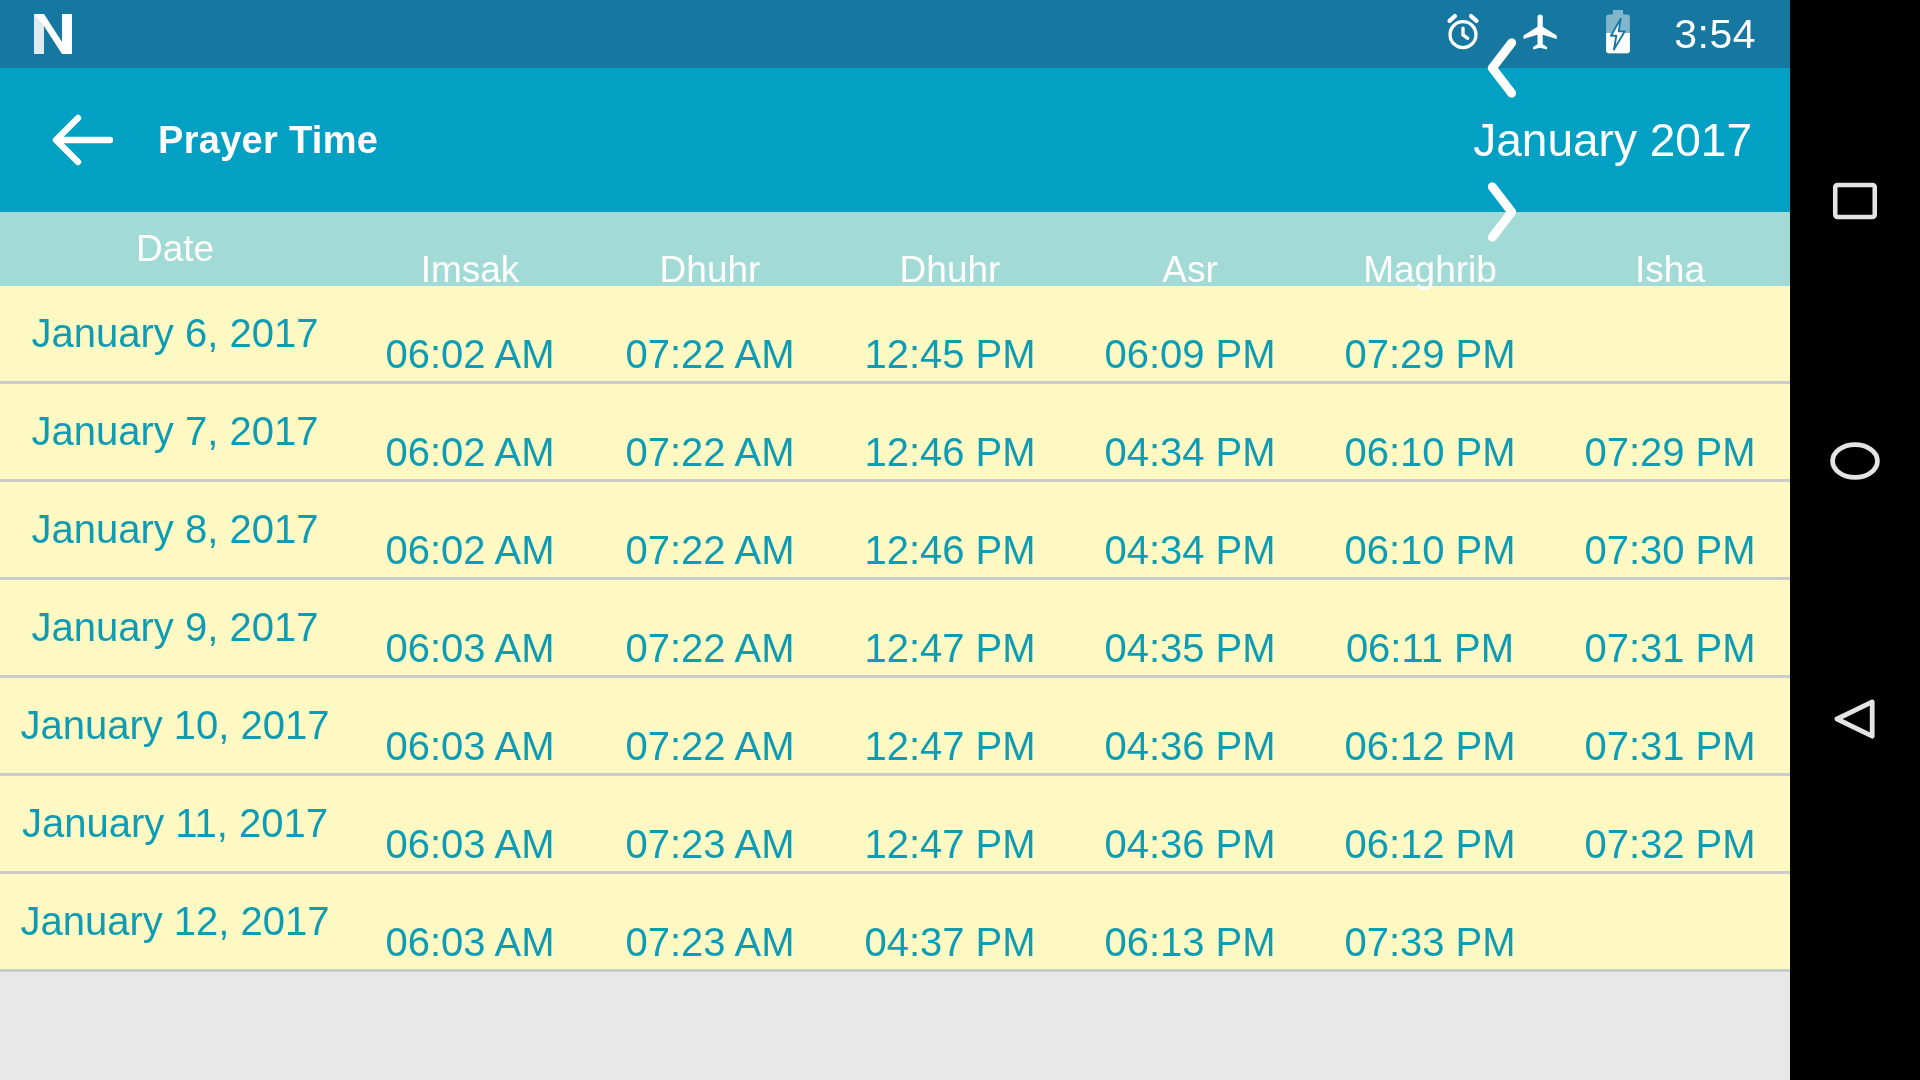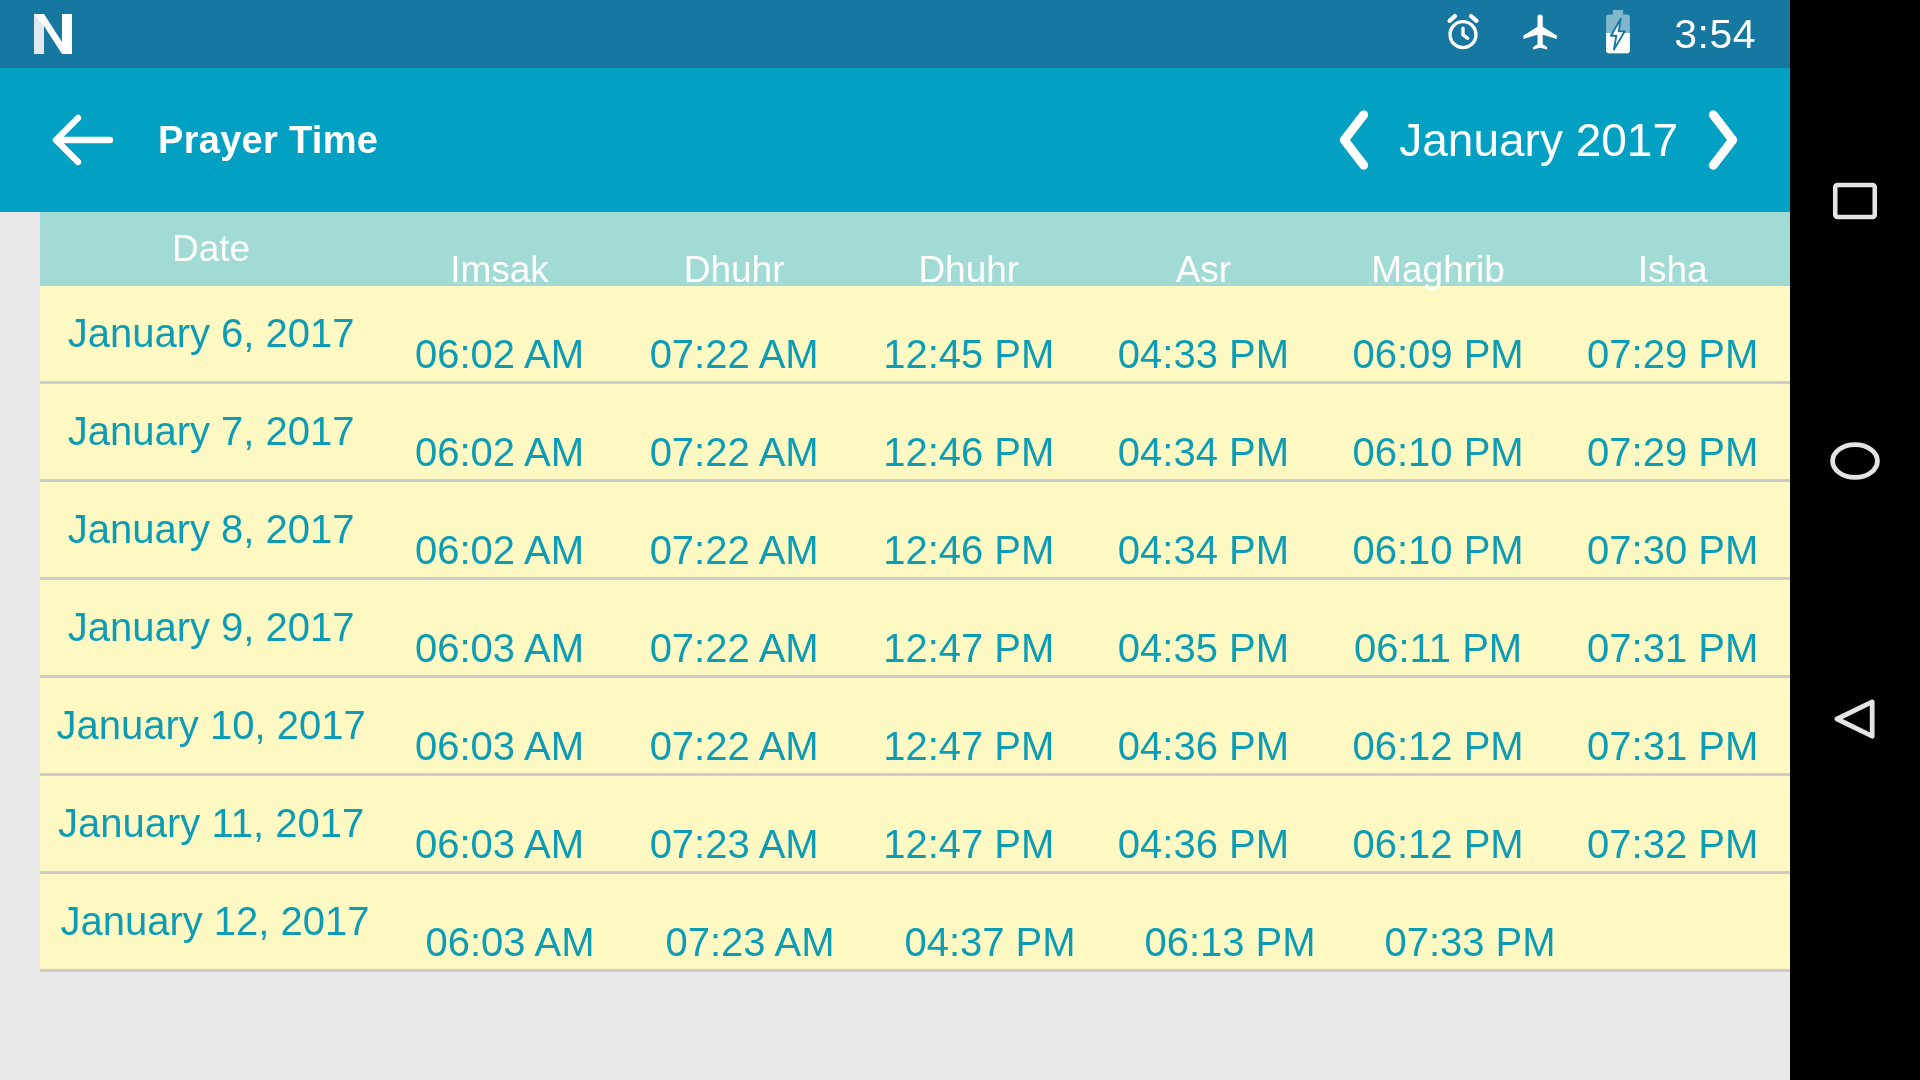--- a/index.html
+++ b/index.html
@@ -45,34 +45,35 @@
   #back-button {
     width:96px; height:96px; margin-left:34px;
     display:flex; align-items:center; justify-content:center;
     cursor:pointer;
   }
   #app-title {
     color:#ffffff; font-size:38px; font-weight:bold;
     margin-left:28px; letter-spacing:0.3px;
   }
   #month-nav {
-    margin-left:auto; display:flex; align-items:center;
+    margin-left:auto; display:flex; 
     padding-right:30px;
+    flex-direction:column;
   }
   .chev-btn {
     width:74px; height:90px; display:flex;
     align-items:center; justify-content:center; cursor:pointer;
   }
   #month-label {
     color:#ffffff; font-size:46px; font-weight:400;
     padding:0 8px; white-space:nowrap;
   }
 
   
-  #table { width:100%;padding-left:40px; }
+  #table { width:100%; }
   .row { display:flex; width:100%; align-items:center; }
 
   #table-head {
     background:#a2dbd6; height:74px;
   }
   #table-head .cell {
     color:#ffffff; font-size:37px; font-weight:400;
   }
 
   .data-row {
@@ -176,21 +177,20 @@
         <div class="cell col-time">Asr</div>
         <div class="cell col-time">Maghrib</div>
         <div class="cell col-time">Isha</div>
       </div>
 
       <div class="row data-row">
         <div class="cell col-date">January 6, 2017</div>
         <div class="cell col-time">06:02 AM</div>
         <div class="cell col-time">07:22 AM</div>
         <div class="cell col-time">12:45 PM</div>
-        <div class="cell col-time">04:33 PM</div>
         <div class="cell col-time">06:09 PM</div>
         <div class="cell col-time">07:29 PM</div>
       </div>
 
       <div class="row data-row">
         <div class="cell col-date">January 7, 2017</div>
         <div class="cell col-time">06:02 AM</div>
         <div class="cell col-time">07:22 AM</div>
         <div class="cell col-time">12:46 PM</div>
         <div class="cell col-time">04:34 PM</div>

